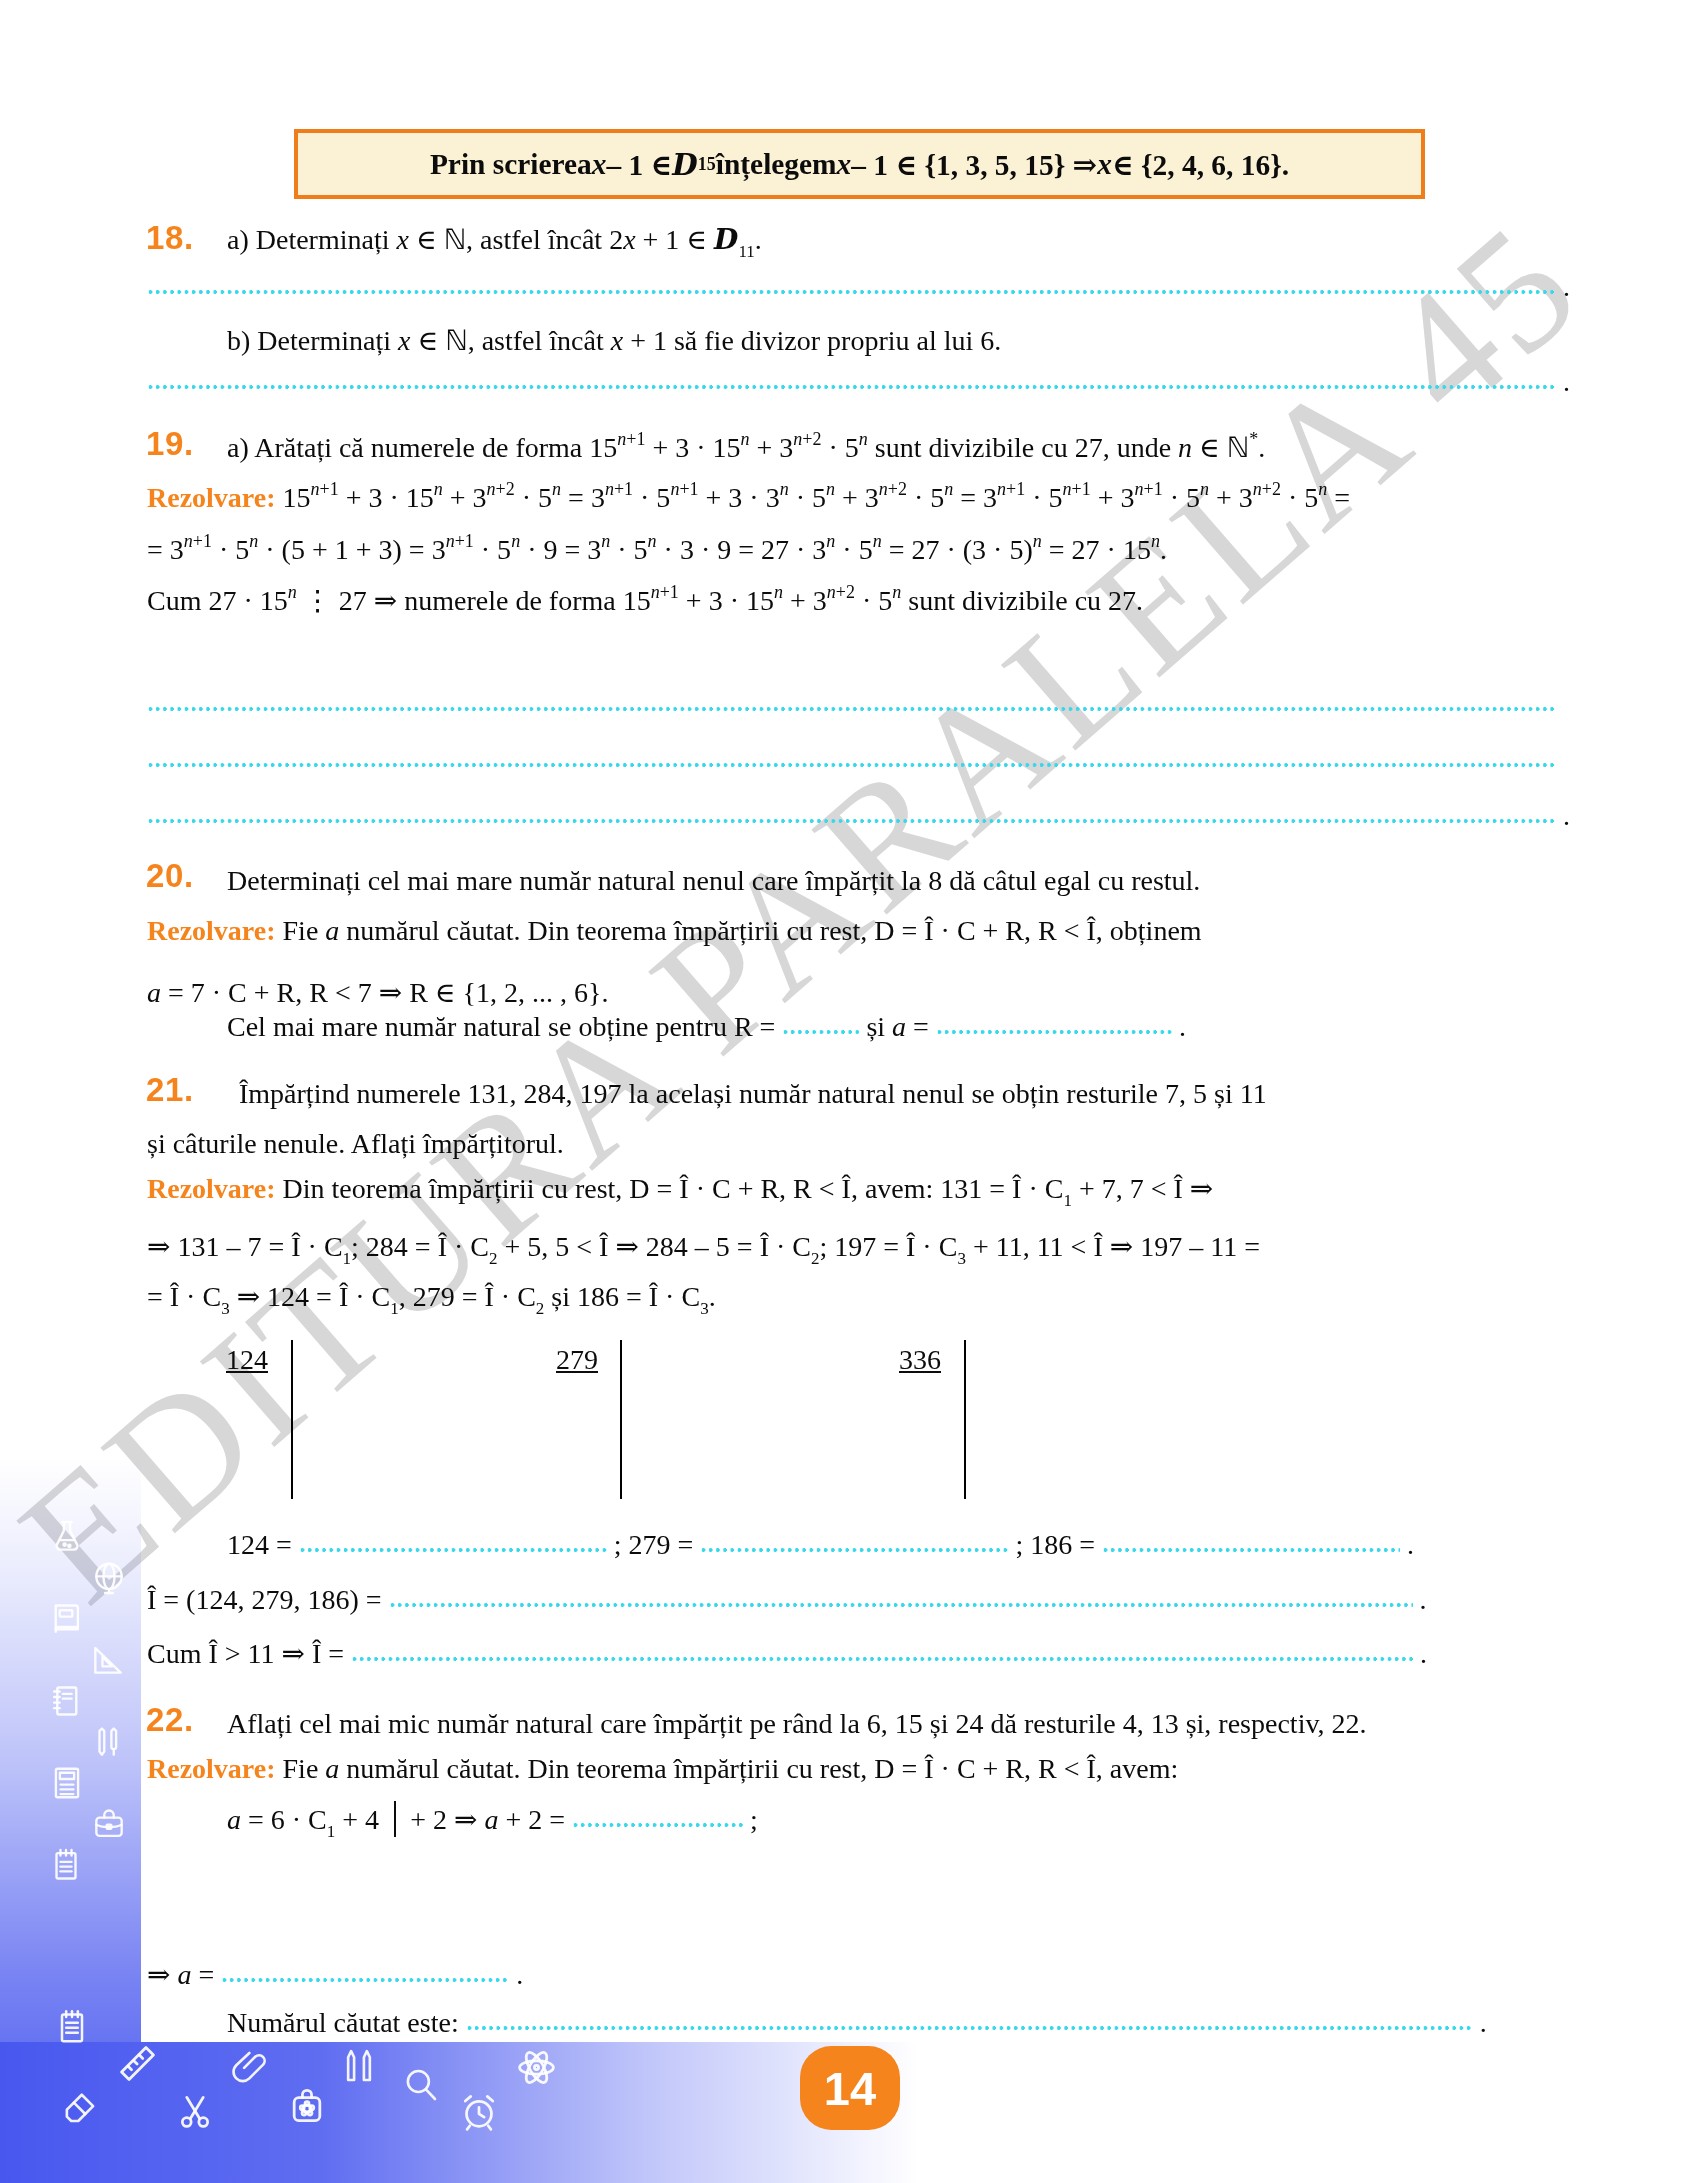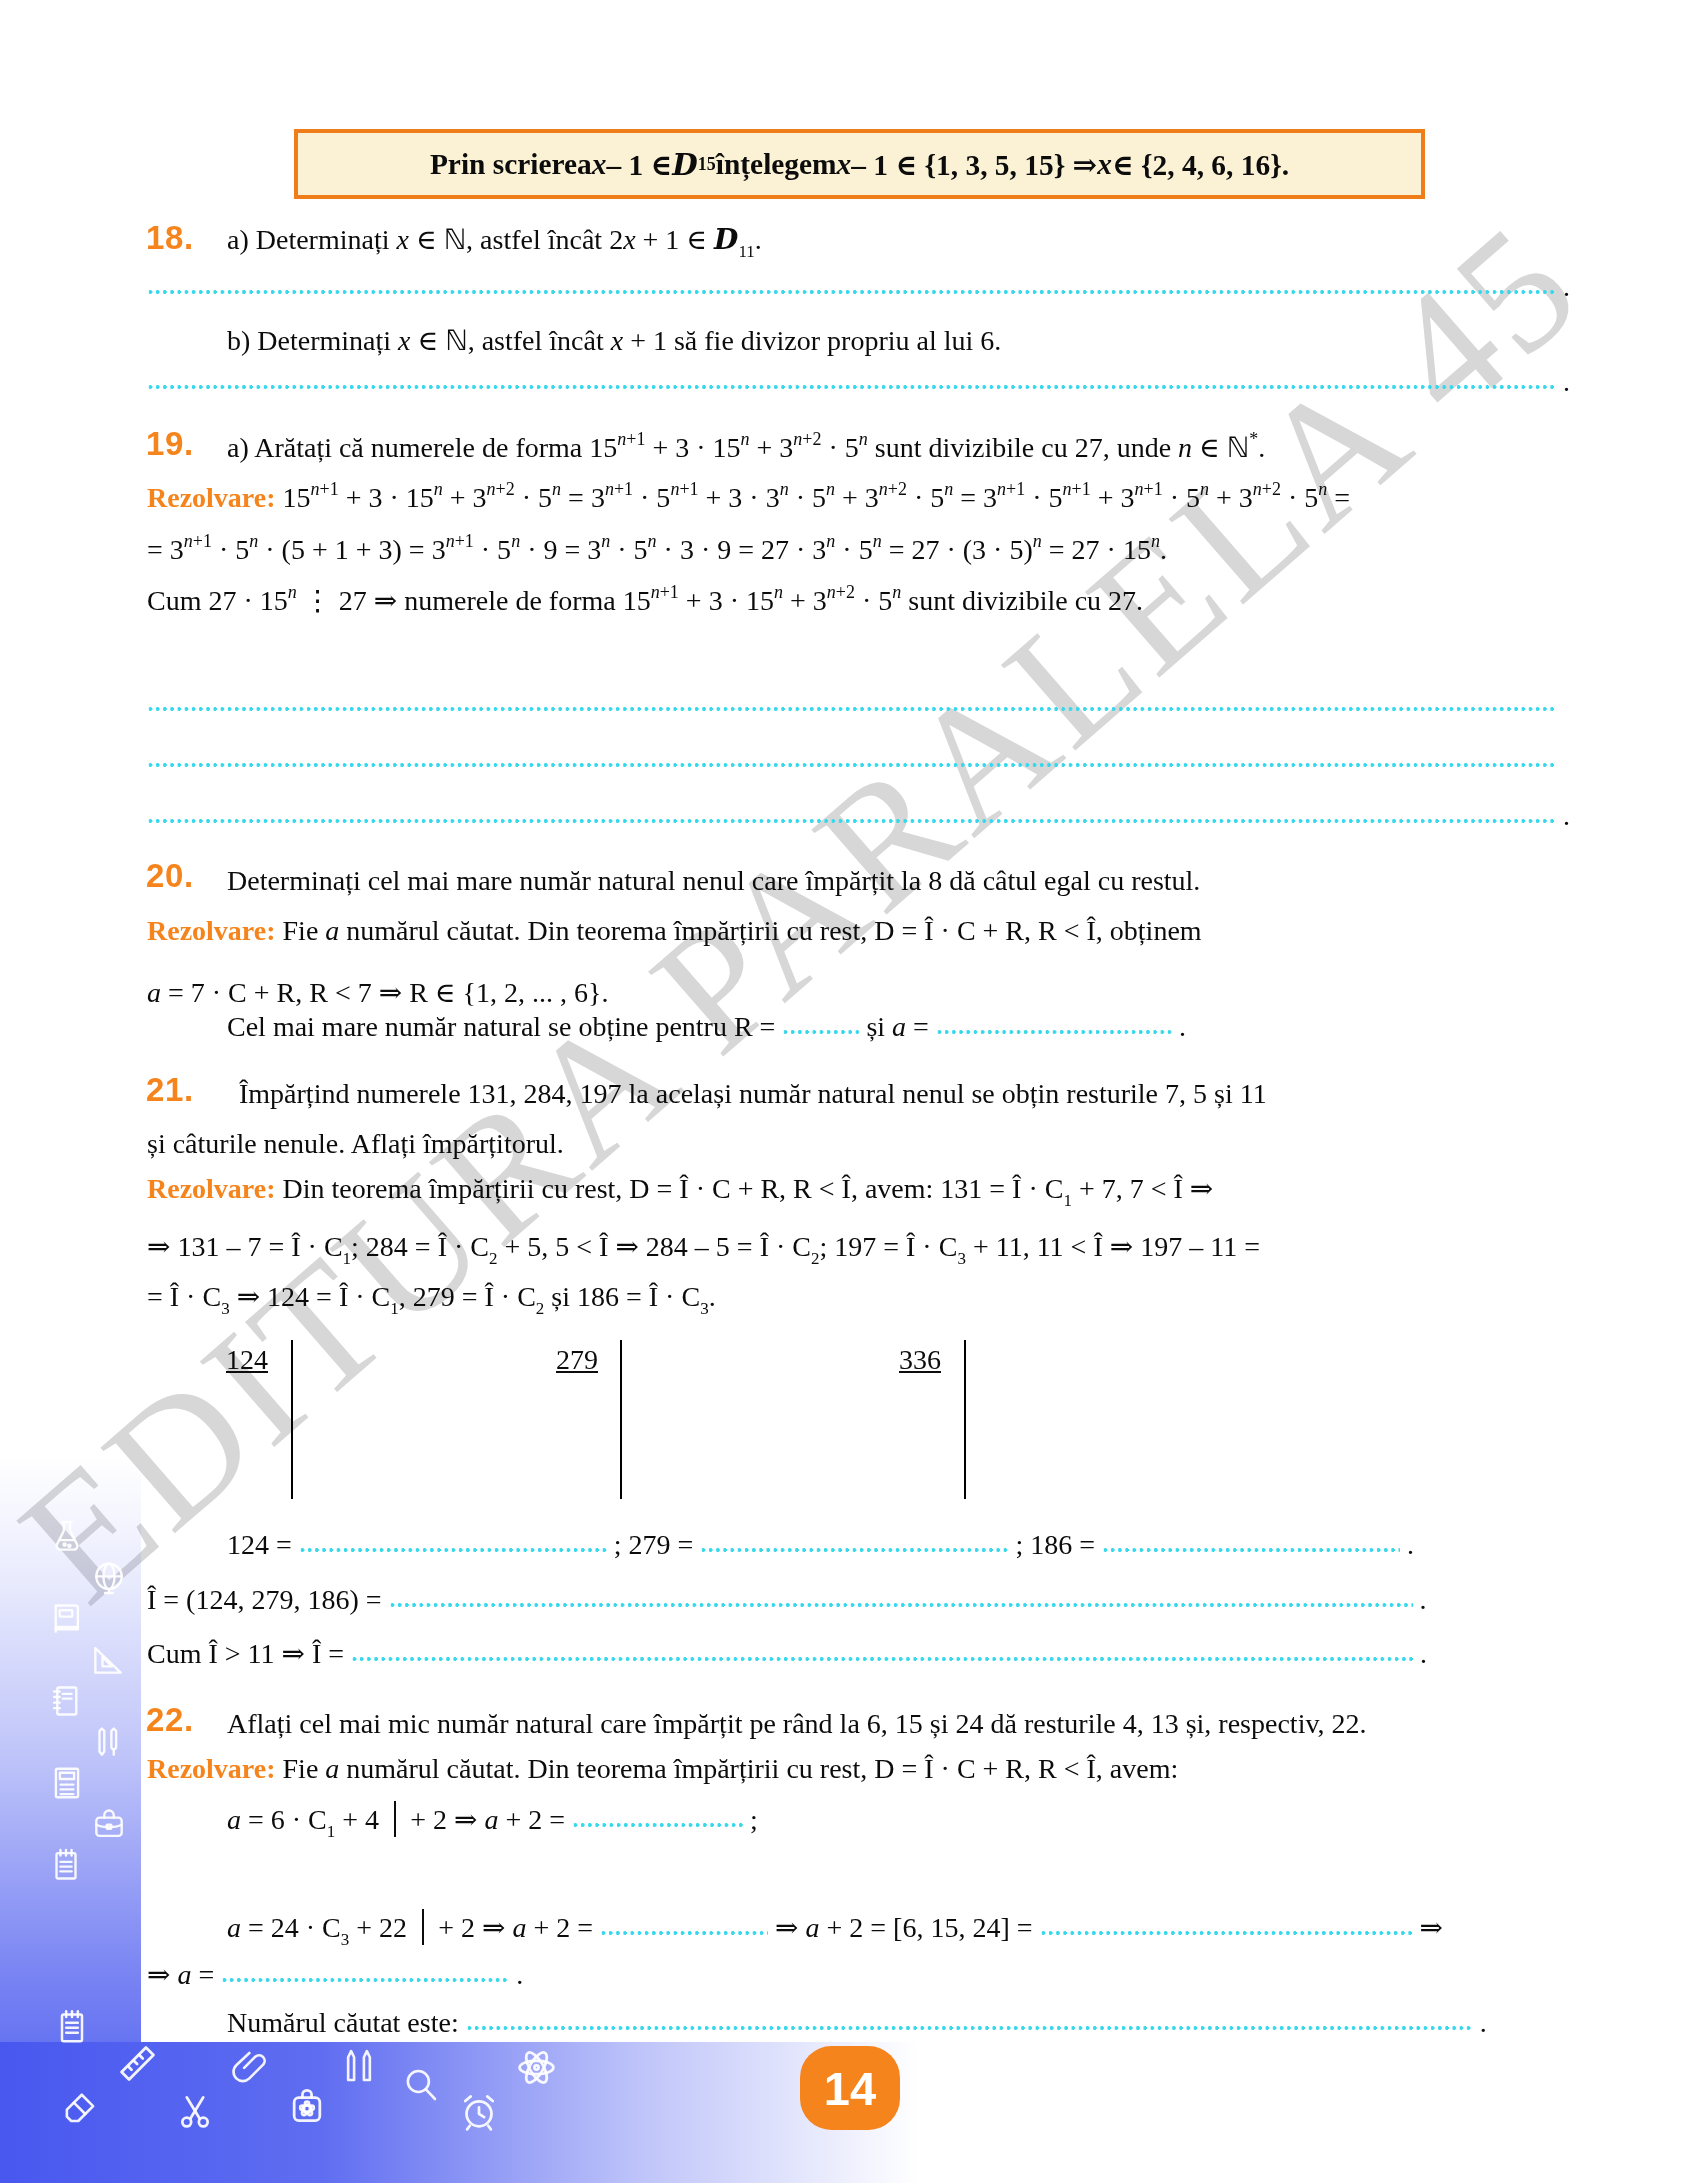--- a/index.html
+++ b/index.html
@@ -88,21 +88,20 @@
   <div class="divbar" style="left:964px;top:1340px"></div>
 
   <div class="t" style="left:227px;top:1526px">124 = <span class="dots" style="width:308px"></span> ; 279 = <span class="dots" style="width:308px"></span> ; 186 = <span class="dots" style="width:298px"></span> .</div>
   <div class="t" style="left:147px;top:1581px">Î = (124, 279, 186) = <span class="dots" style="width:1024px"></span> .</div>
   <div class="t" style="left:147px;top:1635px">Cum Î &gt; 11 ⇒ Î = <span class="dots" style="width:1062px"></span> .</div>
 
   <div class="pnum" style="left:146px;top:1701px">22.</div>
   <div class="t" style="left:227px;top:1705px">Aflați cel mai mic număr natural care împărțit pe rând la 6, 15 și 24 dă resturile 4, 13 și, respectiv, 22.</div>
   <div class="t" style="left:147px;top:1750px"><span class="rez">Rezolvare:</span> Fie <i>a</i> numărul căutat. Din teorema împărțirii cu rest, D = Î · C + R, R &lt; Î, avem:</div>
   <div class="t" style="left:227px;top:1801px"><i>a</i> = 6 · C<sub>1</sub> + 4 <span class="vbar"></span> + 2 ⇒ <i>a</i> + 2 = <span class="dots" style="width:171px"></span> ;</div>
-  <div class="t" style="left:227px;top:1909px"><i>a</i> = 24 · C<sub>3</sub> + 22 <span class="vbar"></span> + 2 ⇒ <i>a</i> + 2 = <span class="dots" style="width:168px"></span> ⇒ <i>a</i> + 2 = [6, 15, 24] = <span class="dots" style="width:373px"></span> ⇒</div>
   <div class="t" style="left:147px;top:1956px">⇒ <i>a</i> = <span class="dots" style="width:288px"></span> .</div>
   <div class="t" style="left:227px;top:2004px">Numărul căutat este: <span class="dots" style="width:1007px"></span> .</div>
 
   <div class="sidebar"></div>
   <div class="band"></div>
   <div class="badge">
       <span>14</span>
     </div>
 
 <svg viewBox="0 0 24 24" width="38" height="38" class="icon" style="left: 48px; top: 1518px;">

